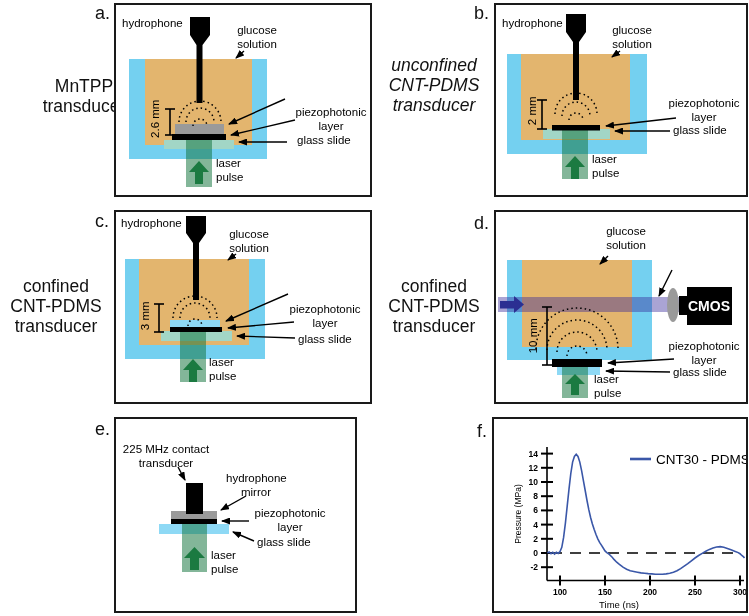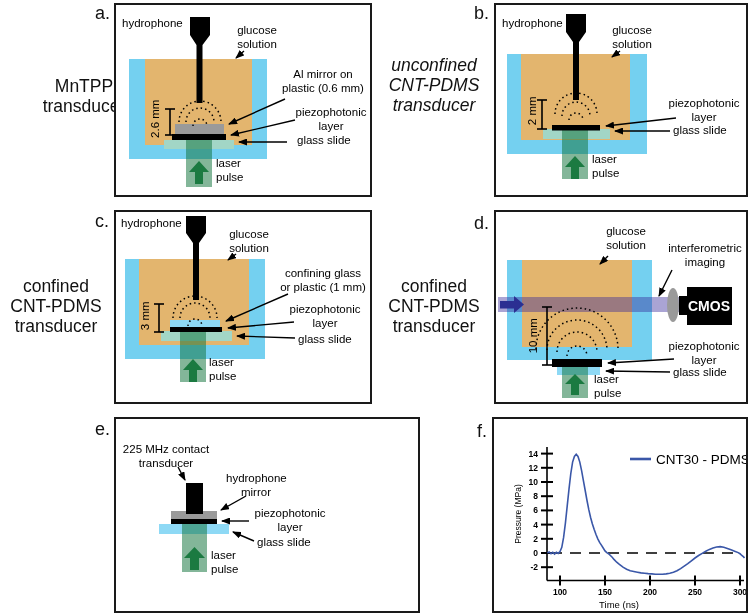--- a/index.html
+++ b/index.html
@@ -68,22 +68,20 @@
       <g stroke="#000" stroke-width="1.4" fill="none">
         <line x1="128" y1="46" x2="120" y2="53" marker-end="url(#ah-a)"></line>
         <line x1="169" y1="94" x2="113" y2="119" marker-end="url(#ah-a)"></line>
         <line x1="179" y1="115" x2="115" y2="130" marker-end="url(#ah-a)"></line>
         <line x1="171" y1="137" x2="123" y2="137" marker-end="url(#ah-a)"></line>
       </g>
     </svg>
     <div class="lbl left" style="left:6px;top:12px;">hydrophone</div>
     <div class="lbl" style="left:110px;top:19px;width:62px;">glucose
 solution</div>
-    <div class="lbl" style="left:160px;top:63px;width:94px;">Al mirror on
-plastic (0.6 mm)</div>
     <div class="lbl" style="left:173px;top:101px;width:84px;">piezophotonic
 layer</div>
     <div class="lbl" style="left:181px;top:129px;">glass slide</div>
     <div class="lbl left" style="left:100px;top:152px;">laser
 pulse</div>
     <div class="lbl rot" style="left:13px;top:107px;">2.6 mm</div>
   </div>
 
   <div class="panel" style="left:494px;top:3px;width:254px;height:194px;">
     <svg class="diag" width="250" height="190" viewBox="0 0 250 190">
@@ -154,22 +152,20 @@
       <g stroke="#000" stroke-width="1.4" fill="none">
         <line x1="120" y1="42" x2="112" y2="48" marker-end="url(#ah-c)"></line>
         <line x1="172" y1="82" x2="110" y2="109" marker-end="url(#ah-c)"></line>
         <line x1="178" y1="110" x2="112" y2="116" marker-end="url(#ah-c)"></line>
         <line x1="179" y1="126" x2="121" y2="124" marker-end="url(#ah-c)"></line>
       </g>
     </svg>
     <div class="lbl left" style="left:5px;top:5px;">hydrophone</div>
     <div class="lbl" style="left:102px;top:16px;width:62px;">glucose
 solution</div>
-    <div class="lbl" style="left:157px;top:55px;width:100px;">confining glass
-or plastic (1 mm)</div>
     <div class="lbl" style="left:166px;top:91px;width:86px;">piezophotonic
 layer</div>
     <div class="lbl" style="left:182px;top:121px;">glass slide</div>
     <div class="lbl left" style="left:93px;top:144px;">laser
 pulse</div>
     <div class="lbl rot" style="left:3px;top:97px;">3 mm</div>
   </div>
 
   <div class="panel" style="left:494px;top:210px;width:254px;height:194px;">
     <svg class="diag" width="250" height="190" viewBox="0 0 250 190">
@@ -203,31 +199,29 @@
       </g>
       <g stroke="#000" stroke-width="1.4" fill="none">
         <line x1="112" y1="44" x2="104" y2="52" marker-end="url(#ah-d)"></line>
         <line x1="176" y1="58" x2="163" y2="84" marker-end="url(#ah-d)"></line>
         <line x1="178" y1="147" x2="112" y2="151" marker-end="url(#ah-d)"></line>
         <line x1="174" y1="160" x2="110" y2="159" marker-end="url(#ah-d)"></line>
       </g>
     </svg>
     <div class="lbl" style="left:99px;top:13px;width:62px;">glucose
 solution</div>
-    <div class="lbl" style="left:168px;top:30px;width:82px;">interferometric
-imaging</div>
     <div class="lbl" style="left:166px;top:128px;width:84px;">piezophotonic
 layer</div>
     <div class="lbl" style="left:177px;top:154px;">glass slide</div>
     <div class="lbl left" style="left:98px;top:161px;">laser
 pulse</div>
     <div class="lbl rot" style="left:11px;top:117px;">10 mm</div>
   </div>
 
-  <div class="panel" style="left:114px;top:417px;width:306px;height:196px;">
+  <div class="panel" style="left:114px;top:417px;width:243px;height:196px;">
     <svg class="diag" width="254" height="192" viewBox="0 0 254 192">
       <defs>
           <marker id="ah-e" markerWidth="9" markerHeight="7" refX="8" refY="3.5" orient="auto" markerUnits="userSpaceOnUse">
             <path d="M0,0L9,3.5L0,7Z"></path>
           </marker>
         </defs>
       <rect x="43" y="105" width="70" height="10" fill="#8ed9f5"></rect>
       <rect x="66" y="105" width="25" height="48" fill="rgba(18,115,60,0.52)"></rect>
       <rect x="55" y="92" width="46" height="8" fill="#9a9a9a"></rect>
       <rect x="55" y="100" width="46" height="5" fill="#000"></rect>

